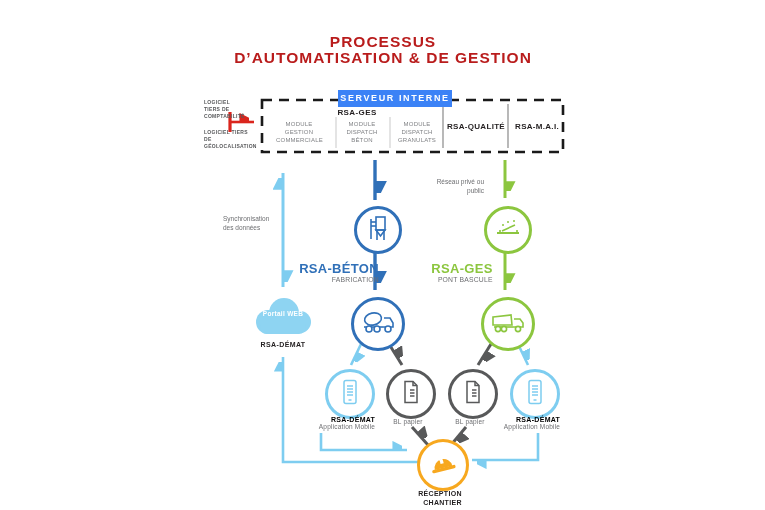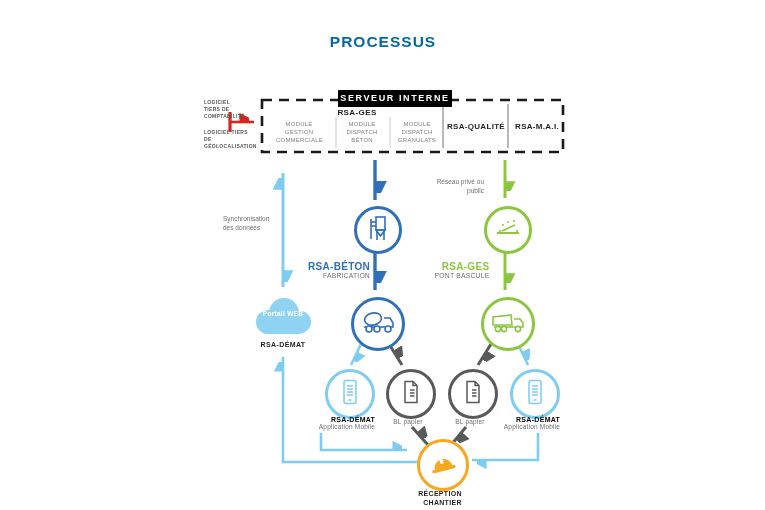--- a/index.html
+++ b/index.html
@@ -3,27 +3,27 @@
 <meta charset="utf-8">
 <style>
   html,body{margin:0;padding:0;background:#fff;}
   body{font-family:"Liberation Sans", sans-serif;}
   #canvas{position:relative;width:765px;height:510px;background:#fff;overflow:hidden;}
   .abs{position:absolute;}
   .ctr{transform:translateX(-50%);}
   #wires{position:absolute;left:0;top:0;z-index:1;}
   .node{position:absolute;z-index:2;background:#fff;border-radius:50%;display:flex;align-items:center;justify-content:center;}
   .txt{position:absolute;z-index:3;}
-  .title{color:#0369a1;font-weight:bold;font-size:15.5px;letter-spacing:1px;text-align:center;line-height:16px;}
-  .srv-hdr{background:#000000;color:#fff;font-weight:bold;font-size:9px;letter-spacing:1.6px;text-align:center;line-height:17px;}
+  .title{color:#b91c1c;font-weight:bold;font-size:15.5px;letter-spacing:1px;text-align:center;line-height:16px;}
+  .srv-hdr{background:#3b82f6;color:#fff;font-weight:bold;font-size:9px;letter-spacing:1.6px;text-align:center;line-height:17px;}
   .bold-blk{color:#231f20;font-weight:bold;}
   .mod{color:#808285;font-size:6px;letter-spacing:.2px;line-height:1.3;text-align:center;text-transform:uppercase;}
   .side-lbl{color:#58595b;font-size:5px;font-weight:bold;letter-spacing:.3px;line-height:1.35;text-transform:uppercase;}
   .note{color:#6d6e71;font-size:6.5px;line-height:1.35;}
-  .node-title{font-size:10px;font-weight:bold;letter-spacing:.3px;}
+  .node-title{font-size:13px;font-weight:bold;letter-spacing:.3px;}
   .node-sub{font-size:6.8px;color:#6d6e71;letter-spacing:.2px;}
   .tac{text-align:right;}
   .cloud-label{color:#fff;font-weight:bold;font-size:6.5px;line-height:1.25;text-align:center;letter-spacing:.3px;}
 </style>
 </head>
 <body>
 
 <div id="canvas">
 
   <svg id="wires" width="765" height="510">
@@ -73,20 +73,21 @@
     <line x1="412" y1="427" x2="428" y2="445" stroke="#58595a" stroke-width="3" marker-end="url(#m-gray)"></line>
     <line x1="466" y1="427" x2="451" y2="445" stroke="#58595a" stroke-width="3" marker-end="url(#m-gray)"></line>
 
     <polyline points="321,433 321,450 407,450" fill="none" stroke="#7ecdf0" stroke-width="2.6" marker-end="url(#m-lb)"></polyline>
     <polyline points="538,433 538,460 472,460" fill="none" stroke="#7ecdf0" stroke-width="2.6" marker-end="url(#m-lb)"></polyline>
     <polyline points="419,462 283,462 283,357" fill="none" stroke="#7ecdf0" stroke-width="2.6" marker-end="url(#m-lb)"></polyline>
   </svg>
 
   <div class="txt title ctr" style="left:383px;top:34px;width:420px;">
     <div>PROCESSUS</div>
+    <div>D’AUTOMATISATION &amp; DE GESTION</div>
   </div>
 
   <div class="txt srv-hdr" style="left:338px;top:90px;width:114px;height:17px;">SERVEUR INTERNE</div>
 
   <div class="txt bold-blk ctr tac" style="left:357px;top:108px;font-size:8px;letter-spacing:.4px;">RSA-GES</div>
   <div class="txt mod ctr" style="left:299px;top:121px;width:46px;">MODULE GESTION COMMERCIALE</div>
   <div class="txt mod ctr" style="left:362px;top:121px;width:40px;">MODULE DISPATCH BÉTON</div>
   <div class="txt mod ctr" style="left:417px;top:121px;width:44px;">MODULE DISPATCH GRANULATS</div>
   <div class="txt bold-blk ctr tac" style="left:476px;top:122px;font-size:8px;letter-spacing:.3px;">RSA-QUALITÉ</div>
   <div class="txt bold-blk ctr tac" style="left:537px;top:122px;font-size:8px;letter-spacing:.3px;">RSA-M.A.I.</div>

